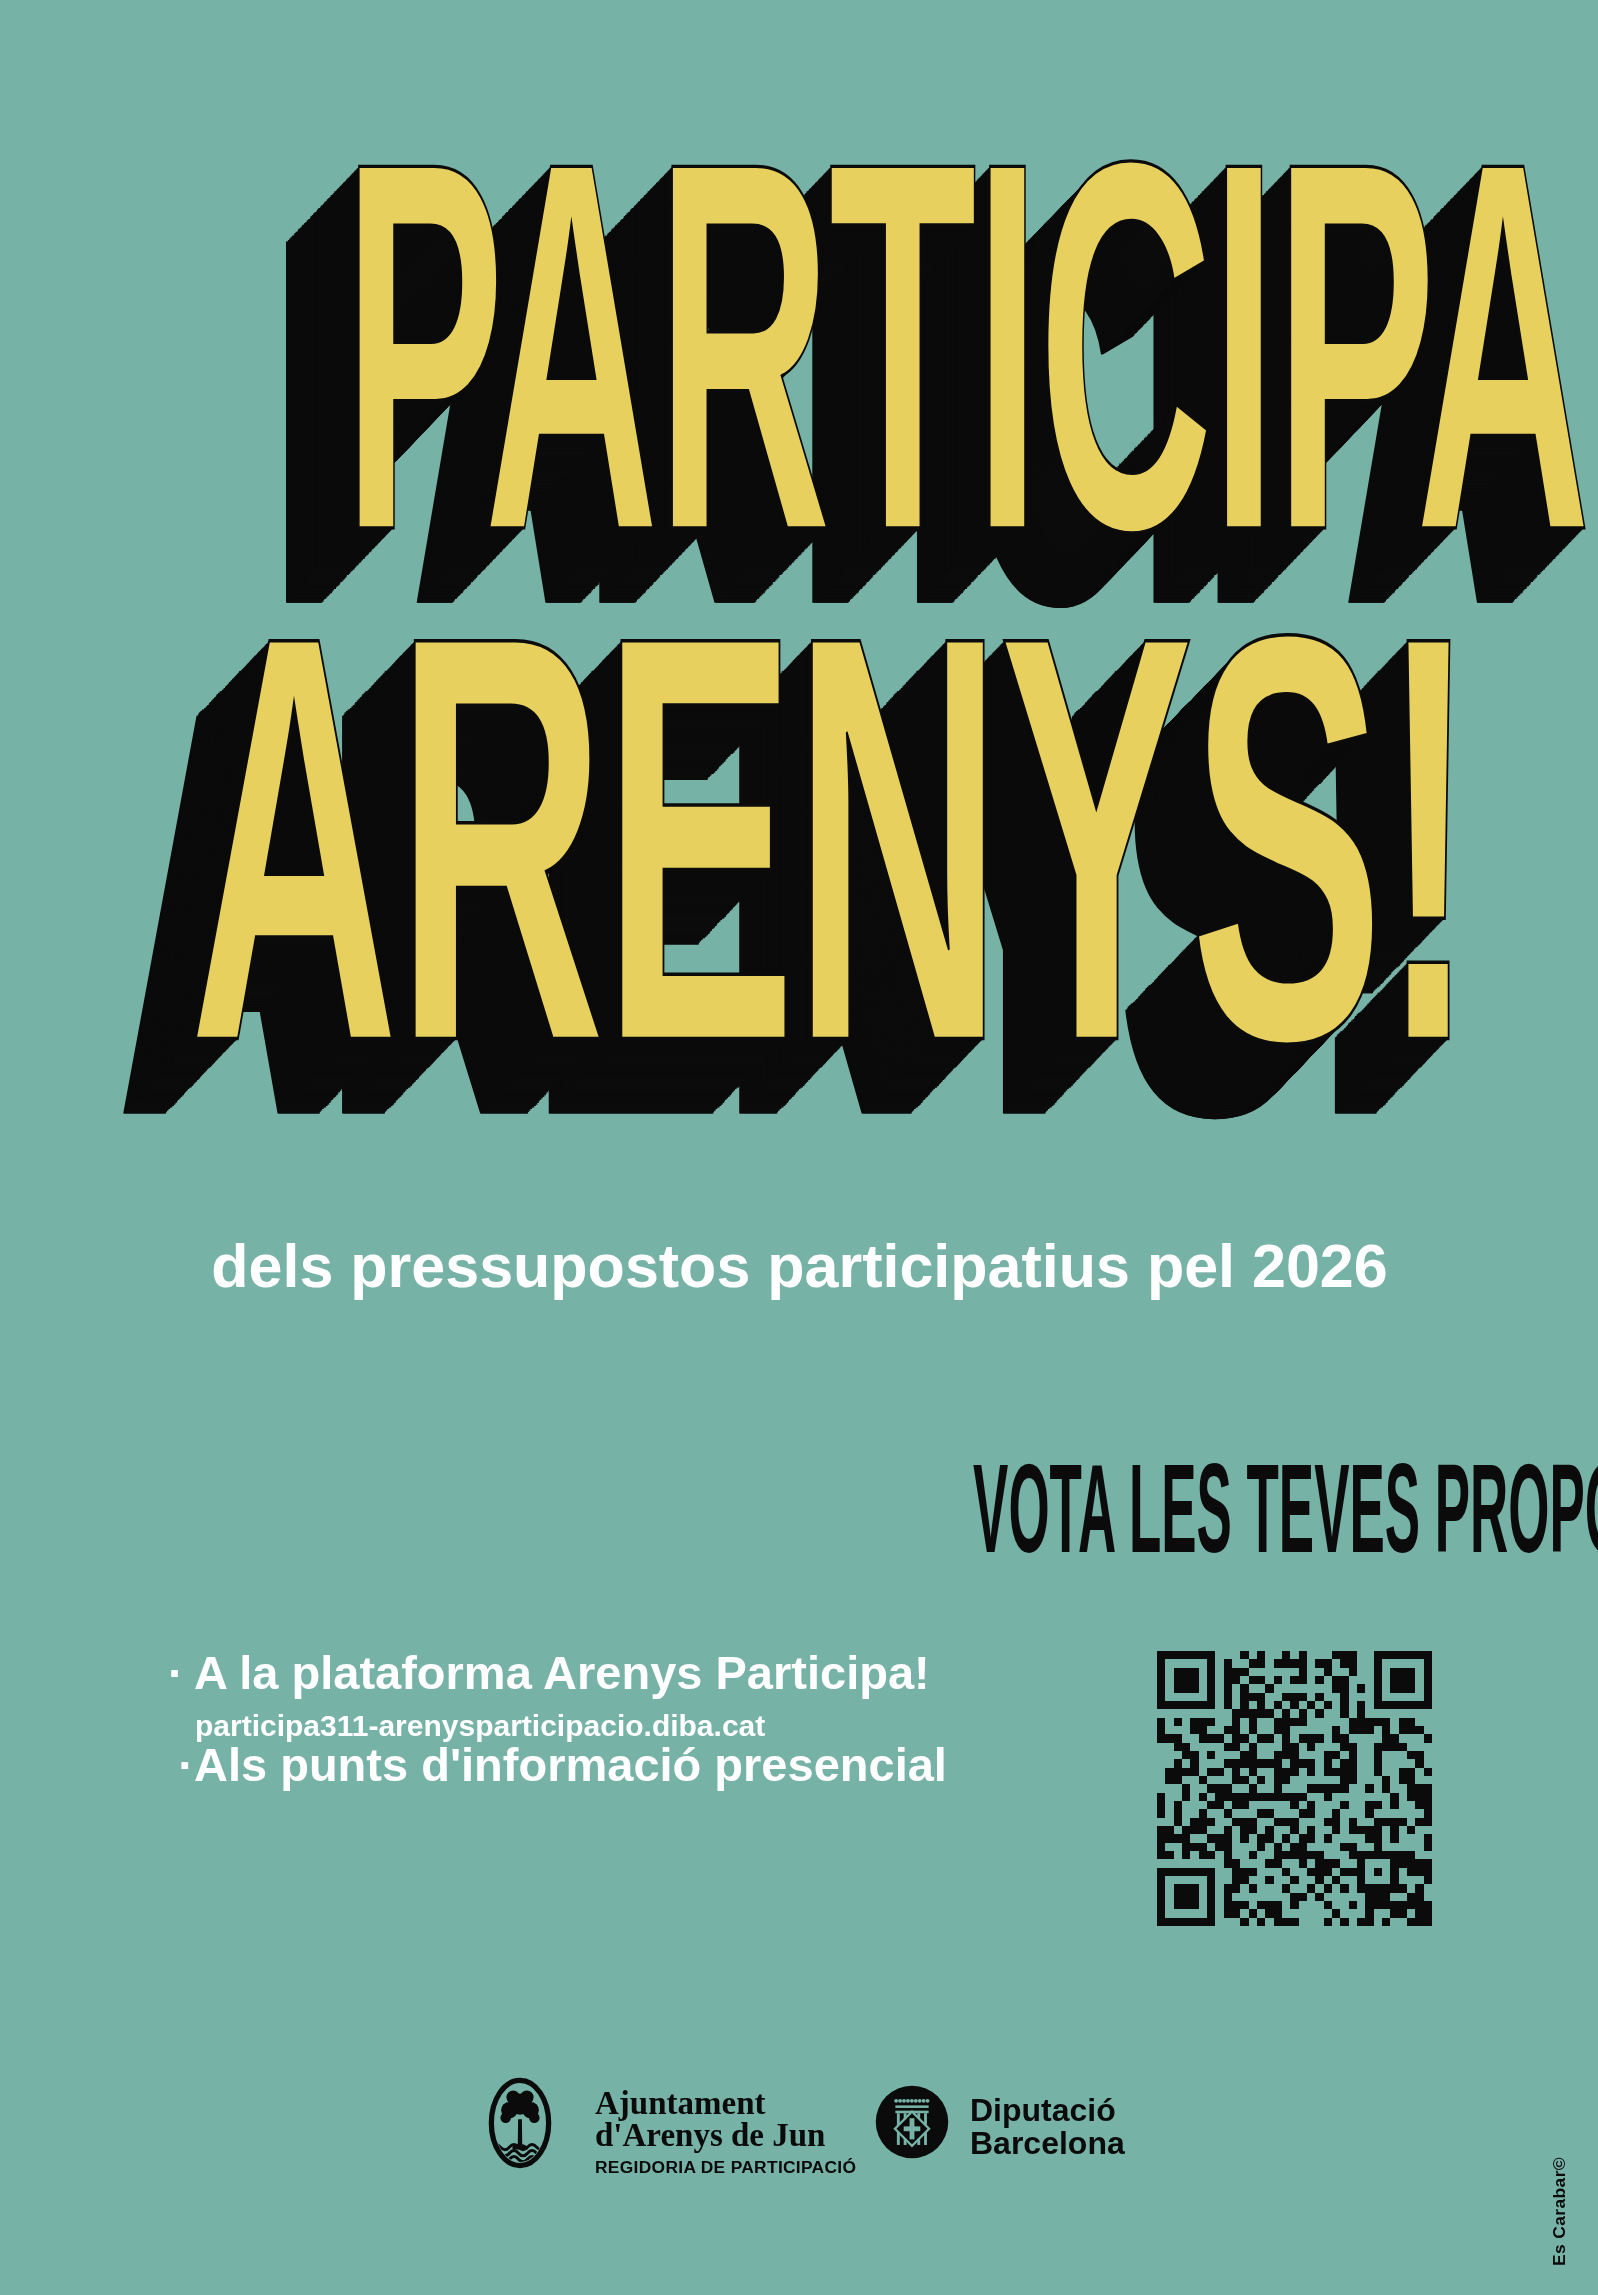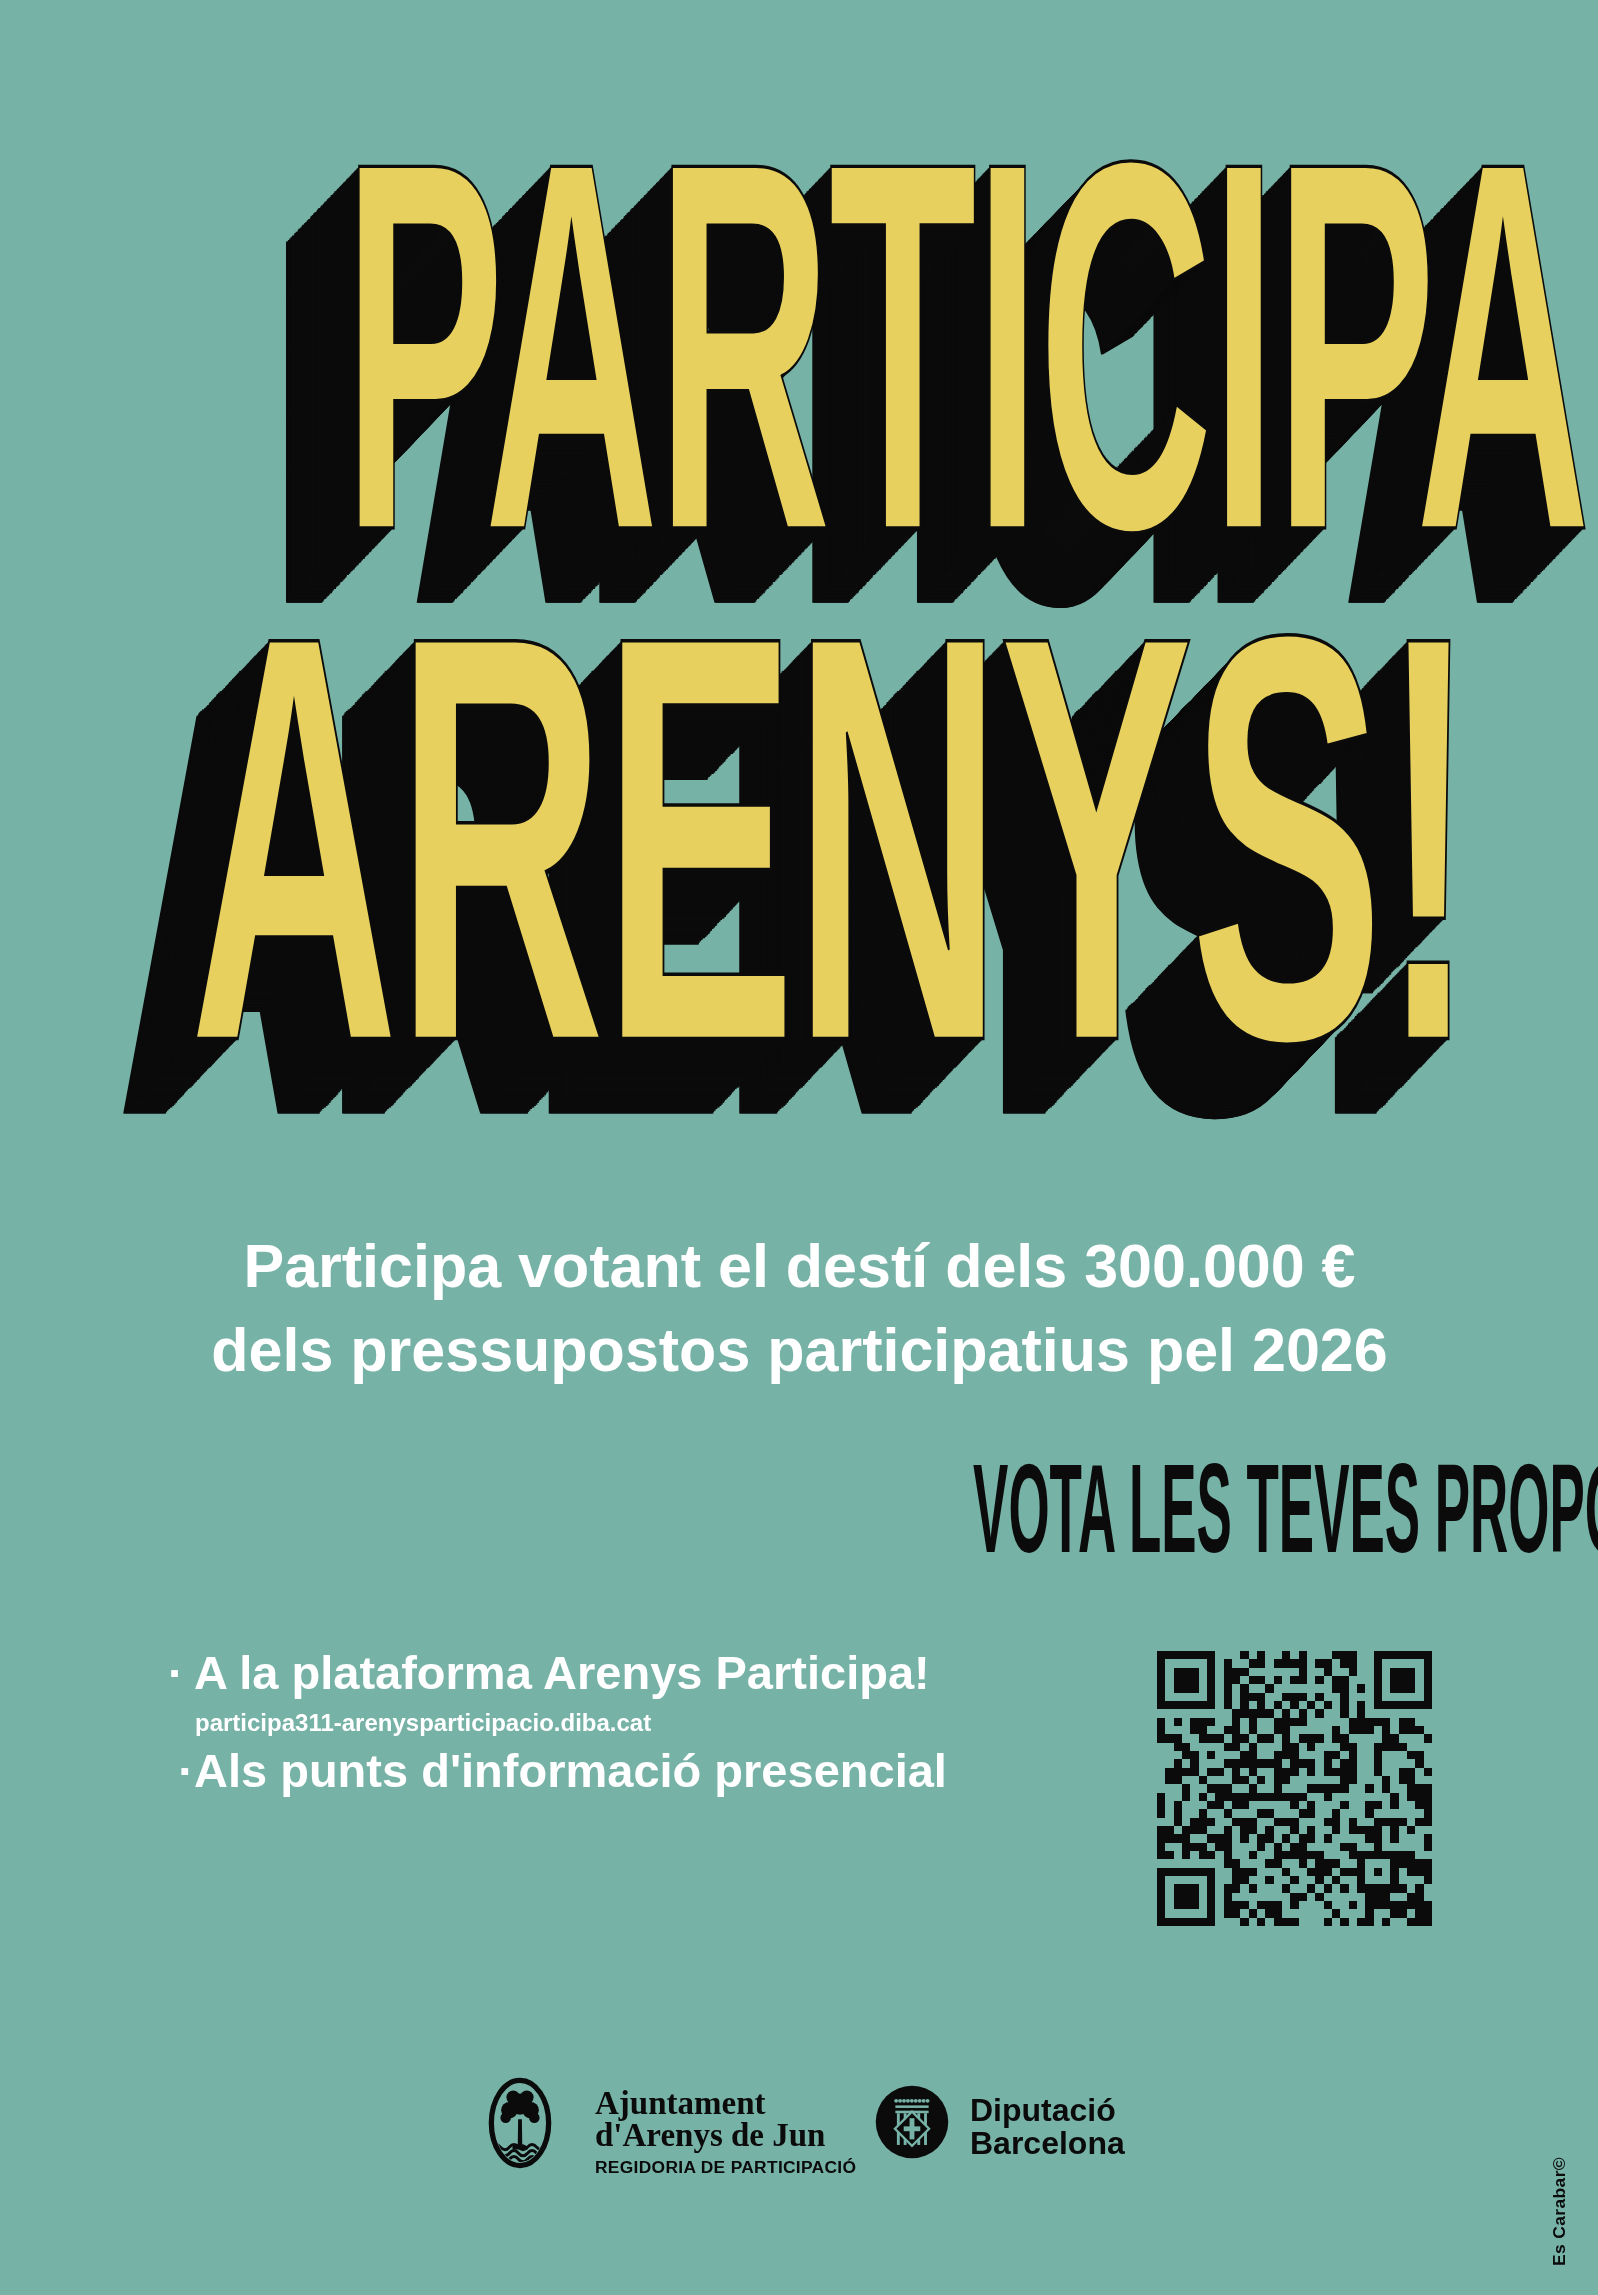--- a/index.html
+++ b/index.html
@@ -52,21 +52,21 @@
     transform:scale(0.42,1);transform-origin:50% 0;
   }
 
   
   .bullets{
     position:absolute;left:168px;top:1649px;
     color:var(--white);font-weight:bold;
   }
   .bullet{font-size:47px;line-height:1;white-space:nowrap;}
   .bullet .dot{display:inline-block;width:26px;}
-  .url{font-size:24px;line-height:1;margin:15px 0 12px 27px;white-space:nowrap;}
+  .url{font-size:30px;line-height:1;margin:15px 0 0 27px;white-space:nowrap;}
   .b2{text-align:right;}
   .moreinfo{
     position:absolute;left:168px;top:1895px;
     color:var(--ink);font-weight:bold;font-size:45px;white-space:nowrap;
   }
 
   
   .qr{position:absolute;left:1157px;top:1651px;width:275px;height:275px;}
   .qr svg{display:block;}
 
@@ -101,21 +101,20 @@
 <div class="poster">
 
   <div class="titleline t1">
     <span class="big" style="text-shadow: rgb(11, 11, 11) -1.3px 0.6px 0px, rgb(11, 11, 11) -2.5px 1.2px 0px, rgb(11, 11, 11) -3.8px 1.8px 0px, rgb(11, 11, 11) -5px 2.4px 0px, rgb(11, 11, 11) -6.3px 3px 0px, rgb(11, 11, 11) -7.5px 3.6px 0px, rgb(11, 11, 11) -8.8px 4.2px 0px, rgb(11, 11, 11) -10px 4.8px 0px, rgb(11, 11, 11) -11.3px 5.4px 0px, rgb(11, 11, 11) -12.6px 6px 0px, rgb(11, 11, 11) -13.8px 6.7px 0px, rgb(11, 11, 11) -15px 7.3px 0px, rgb(11, 11, 11) -16.3px 7.9px 0px, rgb(11, 11, 11) -17.5px 8.5px 0px, rgb(11, 11, 11) -19px 9px 0px, rgb(11, 11, 11) -20px 9.7px 0px, rgb(11, 11, 11) -21px 10.3px 0px, rgb(11, 11, 11) -22.5px 11px 0px, rgb(11, 11, 11) -24px 11.5px 0px, rgb(11, 11, 11) -25px 12px 0px, rgb(11, 11, 11) -26px 12.7px 0px, rgb(11, 11, 11) -27.5px 13.3px 0px, rgb(11, 11, 11) -29px 14px 0px, rgb(11, 11, 11) -30px 14.5px 0px, rgb(11, 11, 11) -31px 15px 0px, rgb(11, 11, 11) -33px 15.7px 0px, rgb(11, 11, 11) -34px 16.3px 0px, rgb(11, 11, 11) -35px 17px 0px, rgb(11, 11, 11) -36px 17.5px 0px, rgb(11, 11, 11) -38px 18px 0px, rgb(11, 11, 11) -39px 19px 0px, rgb(11, 11, 11) -40px 19.4px 0px, rgb(11, 11, 11) -41px 20px 0px, rgb(11, 11, 11) -43px 20.6px 0px, rgb(11, 11, 11) -44px 21px 0px, rgb(11, 11, 11) -45px 22px 0px, rgb(11, 11, 11) -46px 22.4px 0px, rgb(11, 11, 11) -48px 23px 0px, rgb(11, 11, 11) -49px 23.6px 0px, rgb(11, 11, 11) -50px 24px 0px, rgb(11, 11, 11) -51px 25px 0px, rgb(11, 11, 11) -53px 25.4px 0px, rgb(11, 11, 11) -54px 26px 0px, rgb(11, 11, 11) -55px 27px 0px, rgb(11, 11, 11) -56px 27px 0px, rgb(11, 11, 11) -58px 28px 0px, rgb(11, 11, 11) -59px 28.4px 0px, rgb(11, 11, 11) -60px 29px 0px, rgb(11, 11, 11) -61px 30px 0px, rgb(11, 11, 11) -63px 30px 0px, rgb(11, 11, 11) -64px 31px 0px, rgb(11, 11, 11) -65px 31px 0px, rgb(11, 11, 11) -66px 32px 0px, rgb(11, 11, 11) -68px 33px 0px, rgb(11, 11, 11) -69px 33px 0px, rgb(11, 11, 11) -70px 34px 0px, rgb(11, 11, 11) -71px 34px 0px, rgb(11, 11, 11) -73px 35px 0px, rgb(11, 11, 11) -74px 36px 0px, rgb(11, 11, 11) -75px 36px 0px, rgb(11, 11, 11) -76px 37px 0px, rgb(11, 11, 11) -78px 38px 0px, rgb(11, 11, 11) -79px 38px 0px, rgb(11, 11, 11) -80px 39px 0px, rgb(11, 11, 11) -81px 39px 0px, rgb(11, 11, 11) -83px 40px 0px, rgb(11, 11, 11) -84px 41px 0px, rgb(11, 11, 11) -85px 41px 0px, rgb(11, 11, 11) -86px 42px 0px, rgb(11, 11, 11) -88px 42px 0px, rgb(11, 11, 11) -89px 43px 0px, rgb(11, 11, 11) -90px 44px 0px, rgb(11, 11, 11) -91px 44px 0px, rgb(11, 11, 11) -93px 45px 0px, rgb(11, 11, 11) -94px 45px 0px, rgb(11, 11, 11) -95px 46px 0px, rgb(11, 11, 11) -96px 47px 0px, rgb(11, 11, 11) -98px 47px 0px, rgb(11, 11, 11) -99px 48px 0px, rgb(11, 11, 11) -100px 48px 0px, rgb(11, 11, 11) -101px 49px 0px, rgb(11, 11, 11) -103px 50px 0px, rgb(11, 11, 11) -104px 50px 0px, rgb(11, 11, 11) -105px 51px 0px, rgb(11, 11, 11) -106px 51px 0px, rgb(11, 11, 11) -108px 52px 0px, rgb(11, 11, 11) -109px 53px 0px, rgb(11, 11, 11) -110px 53px 0px, rgb(11, 11, 11) -111px 54px 0px, rgb(11, 11, 11) -113px 54px 0px;">PARTICIPA</span>
   </div>
   <div class="titleline t2">
     <span class="big" style="text-shadow: rgb(11, 11, 11) -1.1px 0.5px 0px, rgb(11, 11, 11) -2.1px 1.1px 0px, rgb(11, 11, 11) -3.1px 1.7px 0px, rgb(11, 11, 11) -4.2px 2.2px 0px, rgb(11, 11, 11) -5.2px 2.7px 0px, rgb(11, 11, 11) -6.3px 3.3px 0px, rgb(11, 11, 11) -7.3px 3.9px 0px, rgb(11, 11, 11) -8.3px 4.4px 0px, rgb(11, 11, 11) -9.4px 4.9px 0px, rgb(11, 11, 11) -10.4px 5.4px 0px, rgb(11, 11, 11) -11.5px 6px 0px, rgb(11, 11, 11) -12.5px 6.6px 0px, rgb(11, 11, 11) -13.5px 7.1px 0px, rgb(11, 11, 11) -14.6px 7.6px 0px, rgb(11, 11, 11) -15.7px 8.2px 0px, rgb(11, 11, 11) -16.6px 8.8px 0px, rgb(11, 11, 11) -17.7px 9.3px 0px, rgb(11, 11, 11) -19px 9.8px 0px, rgb(11, 11, 11) -20px 10.4px 0px, rgb(11, 11, 11) -21px 11px 0px, rgb(11, 11, 11) -22px 11.5px 0px, rgb(11, 11, 11) -23px 12px 0px, rgb(11, 11, 11) -24px 12.6px 0px, rgb(11, 11, 11) -25px 13px 0px, rgb(11, 11, 11) -26px 13.7px 0px, rgb(11, 11, 11) -27px 14.2px 0px, rgb(11, 11, 11) -28px 14.7px 0px, rgb(11, 11, 11) -29px 15.3px 0px, rgb(11, 11, 11) -30px 16px 0px, rgb(11, 11, 11) -31px 16.4px 0px, rgb(11, 11, 11) -32px 17px 0px, rgb(11, 11, 11) -33px 17.5px 0px, rgb(11, 11, 11) -34px 18px 0px, rgb(11, 11, 11) -35px 18.6px 0px, rgb(11, 11, 11) -36px 19px 0px, rgb(11, 11, 11) -38px 19.7px 0px, rgb(11, 11, 11) -39px 20px 0px, rgb(11, 11, 11) -40px 21px 0px, rgb(11, 11, 11) -41px 21.3px 0px, rgb(11, 11, 11) -42px 22px 0px, rgb(11, 11, 11) -43px 22.4px 0px, rgb(11, 11, 11) -44px 23px 0px, rgb(11, 11, 11) -45px 23.5px 0px, rgb(11, 11, 11) -46px 24px 0px, rgb(11, 11, 11) -47px 24.6px 0px, rgb(11, 11, 11) -48px 25px 0px, rgb(11, 11, 11) -49px 26px 0px, rgb(11, 11, 11) -50px 26px 0px, rgb(11, 11, 11) -51px 27px 0px, rgb(11, 11, 11) -52px 27px 0px, rgb(11, 11, 11) -53px 28px 0px, rgb(11, 11, 11) -54px 28.4px 0px, rgb(11, 11, 11) -55px 29px 0px, rgb(11, 11, 11) -56px 29.5px 0px, rgb(11, 11, 11) -57px 30px 0px, rgb(11, 11, 11) -58px 31px 0px, rgb(11, 11, 11) -59px 31px 0px, rgb(11, 11, 11) -60px 32px 0px, rgb(11, 11, 11) -61px 32px 0px, rgb(11, 11, 11) -63px 33px 0px, rgb(11, 11, 11) -64px 33px 0px, rgb(11, 11, 11) -65px 34px 0px, rgb(11, 11, 11) -66px 34px 0px, rgb(11, 11, 11) -67px 35px 0px, rgb(11, 11, 11) -68px 35px 0px, rgb(11, 11, 11) -69px 36px 0px, rgb(11, 11, 11) -70px 37px 0px, rgb(11, 11, 11) -71px 37px 0px, rgb(11, 11, 11) -72px 38px 0px, rgb(11, 11, 11) -73px 38px 0px, rgb(11, 11, 11) -74px 39px 0px, rgb(11, 11, 11) -75px 39px 0px, rgb(11, 11, 11) -76px 40px 0px, rgb(11, 11, 11) -77px 40px 0px, rgb(11, 11, 11) -78px 41px 0px, rgb(11, 11, 11) -79px 42px 0px, rgb(11, 11, 11) -80px 42px 0px, rgb(11, 11, 11) -81px 43px 0px, rgb(11, 11, 11) -82px 43px 0px, rgb(11, 11, 11) -83px 44px 0px, rgb(11, 11, 11) -84px 44px 0px, rgb(11, 11, 11) -85px 45px 0px, rgb(11, 11, 11) -87px 45px 0px, rgb(11, 11, 11) -88px 46px 0px, rgb(11, 11, 11) -89px 46px 0px, rgb(11, 11, 11) -90px 47px 0px, rgb(11, 11, 11) -91px 47px 0px, rgb(11, 11, 11) -92px 48px 0px, rgb(11, 11, 11) -93px 49px 0px, rgb(11, 11, 11) -94px 49px 0px;">ARENYS!</span>
   </div>
 
   <div class="subtitle">
-    <div>Participa votant el destí dels 300.000 €</div>
     <div>dels pressupostos participatius pel 2026</div>
   </div>
 
   <div class="banner">
     <span class="inner">VOTA LES TEVES PROPOSTES FINS AL 19 D'OCTUBRE</span>
   </div>
 
   <div class="bullets">
     <div class="bullet">
       <span class="dot">·</span><span>A la plataforma Arenys Participa!</span>

